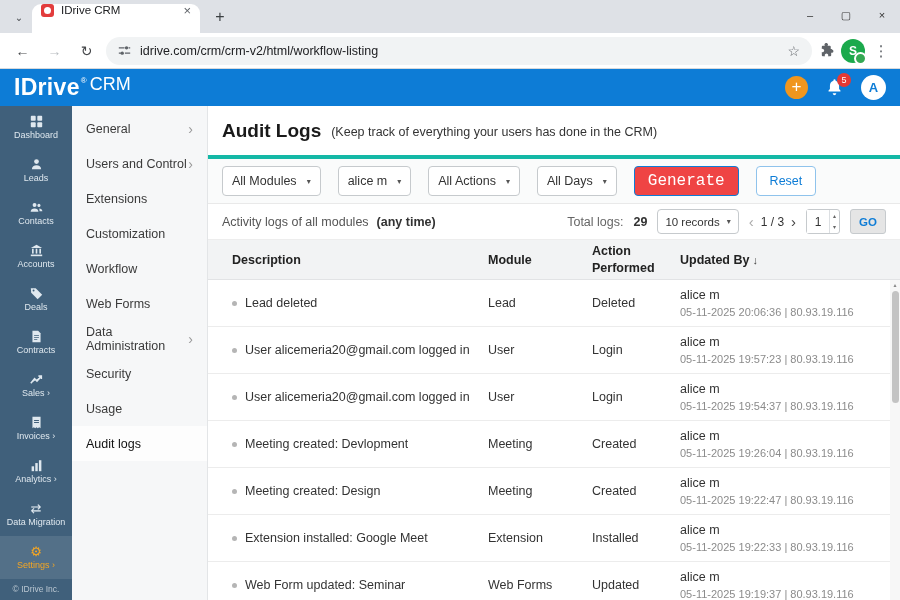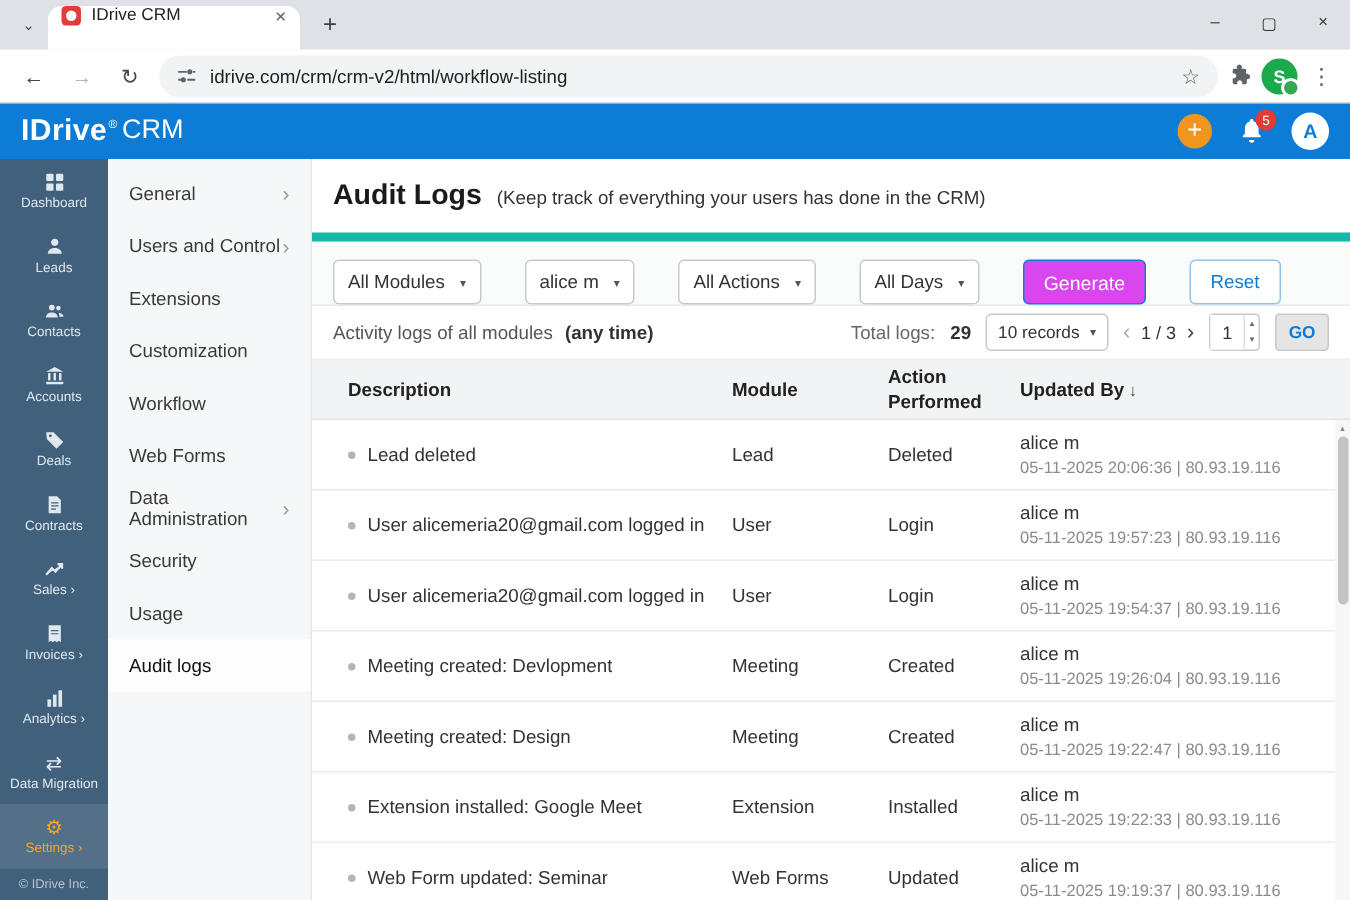--- a/index.html
+++ b/index.html
@@ -30,21 +30,21 @@
   .star { color:#5f6368; font-size:14px; cursor:pointer; flex-shrink:0; }
   .puzzle { display:flex; align-items:center; cursor:pointer; }
   .puzzle svg { width:15px; height:15px; fill:#5f6368; }
   .profile { width:24px; height:24px; border-radius:50%; background:#1ba94c; color:#fff; font-size:12px; font-weight:bold; display:flex; align-items:center; justify-content:center; cursor:pointer; position:relative; flex-shrink:0; }
   .profile:after { content:""; position:absolute; right:-2px; bottom:-2px; width:9px; height:9px; border-radius:50%; background:#34a853; border:2px solid #fff; }
   .dots { color:#5f6368; font-size:15px; width:18px; text-align:center; cursor:pointer; }
 
   
   .appheader { height:37px; background:#0d7cd6; display:flex; align-items:center; padding:0 14px; flex-shrink:0; }
   .logo { color:#fff; display:flex; align-items:flex-start; cursor:pointer; }
-  .logo .nm { font-size:20px; font-weight:bold; letter-spacing:.3px; }
+  .logo .nm { font-size:23px; font-weight:bold; letter-spacing:.3px; }
   .logo .reg { font-size:8px; margin:2px 3px 0 1px; }
   .logo .crm { font-size:18px; font-weight:normal; }
   .hdr-right { margin-left:auto; display:flex; align-items:center; gap:18px; }
   .add-circle { width:23px; height:23px; border-radius:50%; background:#f0961e; color:#fff; font-size:17px; display:flex; align-items:center; justify-content:center; cursor:pointer; padding-bottom:1px; }
   .bell { position:relative; cursor:pointer; display:flex; }
   .bell svg { width:17px; height:17px; fill:#fff; }
   .badge { position:absolute; top:-6px; right:-8px; background:#e53935; color:#fff; font-size:9px; min-width:14px; height:14px; border-radius:8px; display:flex; align-items:center; justify-content:center; padding:0 3px; }
   .hdr-avatar { width:25px; height:25px; border-radius:50%; background:#fff; color:#0d7cd6; font-weight:bold; font-size:13px; display:flex; align-items:center; justify-content:center; cursor:pointer; }
 
   
@@ -63,24 +63,24 @@
   .submenu { width:136px; background:#f6f7f8; border-right:1px solid #e3e5e7; flex-shrink:0; padding-top:5px; }
   .sm-item { height:35px; display:flex; align-items:center; justify-content:space-between; padding:0 14px; font-size:12.5px; color:#3a3a3a; cursor:pointer; }
   .sm-item .chev { color:#9a9a9a; font-size:14px; }
   .sm-item.active { background:#fdfdfd; color:#111; }
 
   .main { flex:1; display:flex; flex-direction:column; min-width:0; background:#fff; }
   .page-header { height:49px; display:flex; align-items:center; padding:0 14px; gap:10px; flex-shrink:0; }
   .page-title { font-size:19px; font-weight:bold; color:#1a1a1a; }
   .page-sub { font-size:12.5px; color:#333; padding-top:3px; }
 
-  .filter-bar { height:49px; background:#fafbfb; border-top:6px solid #14b8a6; border-bottom:1px solid #e9e9e9; display:flex; align-items:flex-end; padding:0 14px; gap:29px; flex-shrink:0; }
+  .filter-bar { height:49px; background:#fafbfb; border-top:4px solid #14b8a6; border-bottom:1px solid #e9e9e9; display:flex; align-items:center; padding:0 14px; gap:17px; flex-shrink:0; }
   .select { height:30px; background:#fff; border:1px solid #c6cacd; border-radius:4px; display:flex; align-items:center; padding:0 9px; font-size:12.5px; color:#333; gap:10px; cursor:pointer; }
   .select .caret { font-size:8px; color:#555; }
-  .btn-generate { height:30px; padding:0 13px; background:#d946ef; border:1px solid #0d7cd6; color:#fff; font-size:13px; border-radius:4px; cursor:pointer; font-family:Liberation Sans, sans-serif; }
+  .btn-generate { height:30px; padding:0 13px; background:#ef4444; border:1px solid #0d7cd6; color:#fff; font-size:16px; border-radius:4px; cursor:pointer; font-family:Liberation Mono, monospace; }
   .btn-reset { height:30px; padding:0 13px; background:#fff; border:1px solid #8fc3ec; color:#0d7cd6; font-size:12.5px; border-radius:4px; cursor:pointer; font-family:inherit; }
 
   .summary-bar { height:36px; display:flex; align-items:center; padding:0 14px; gap:8px; border-bottom:1px solid #ededed; flex-shrink:0; font-size:12.5px; color:#555; }
   .activity-note { color:#333; font-weight:bold; }
   .summary-right { margin-left:auto; display:flex; align-items:center; gap:10px; }
   .total-label { color:#666; }
   .total-value { color:#333; font-weight:bold; }
   .select.small { height:25px; font-size:11.5px; padding:0 7px; gap:7px; }
   .pager { display:flex; align-items:center; gap:7px; font-size:12px; color:#333; }
   .pager .arrow { font-size:15px; cursor:pointer; line-height:1; }

